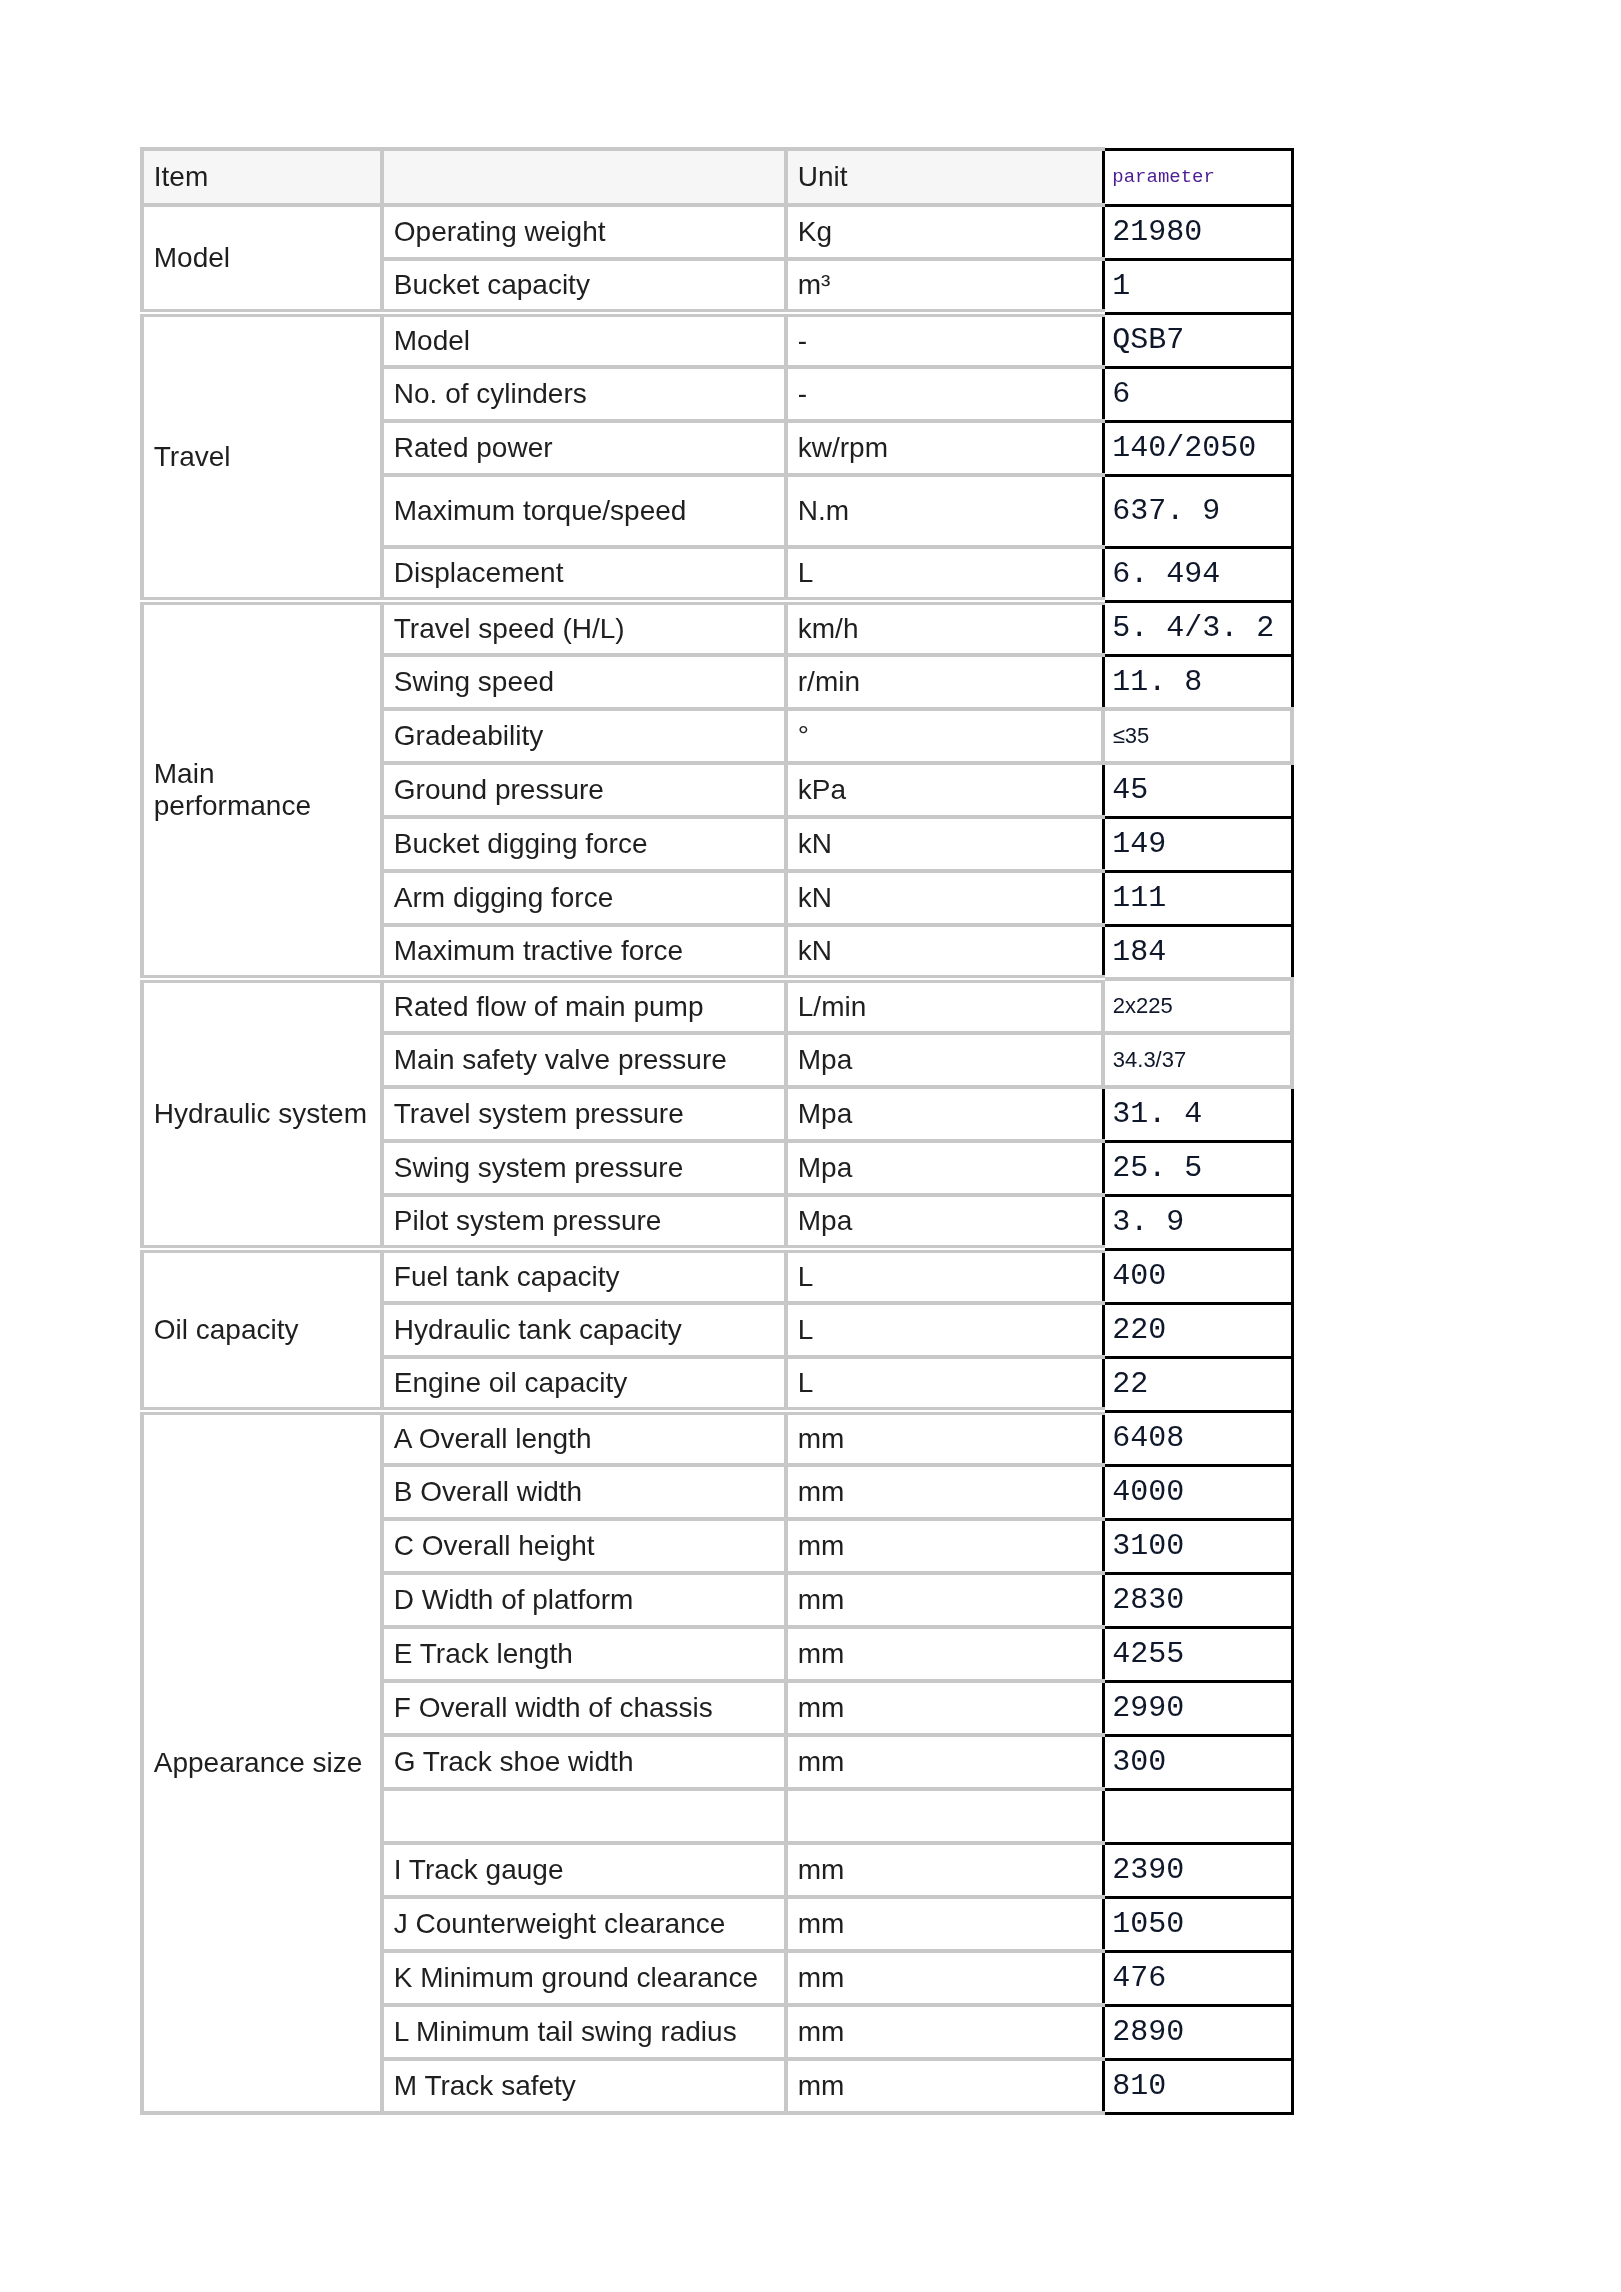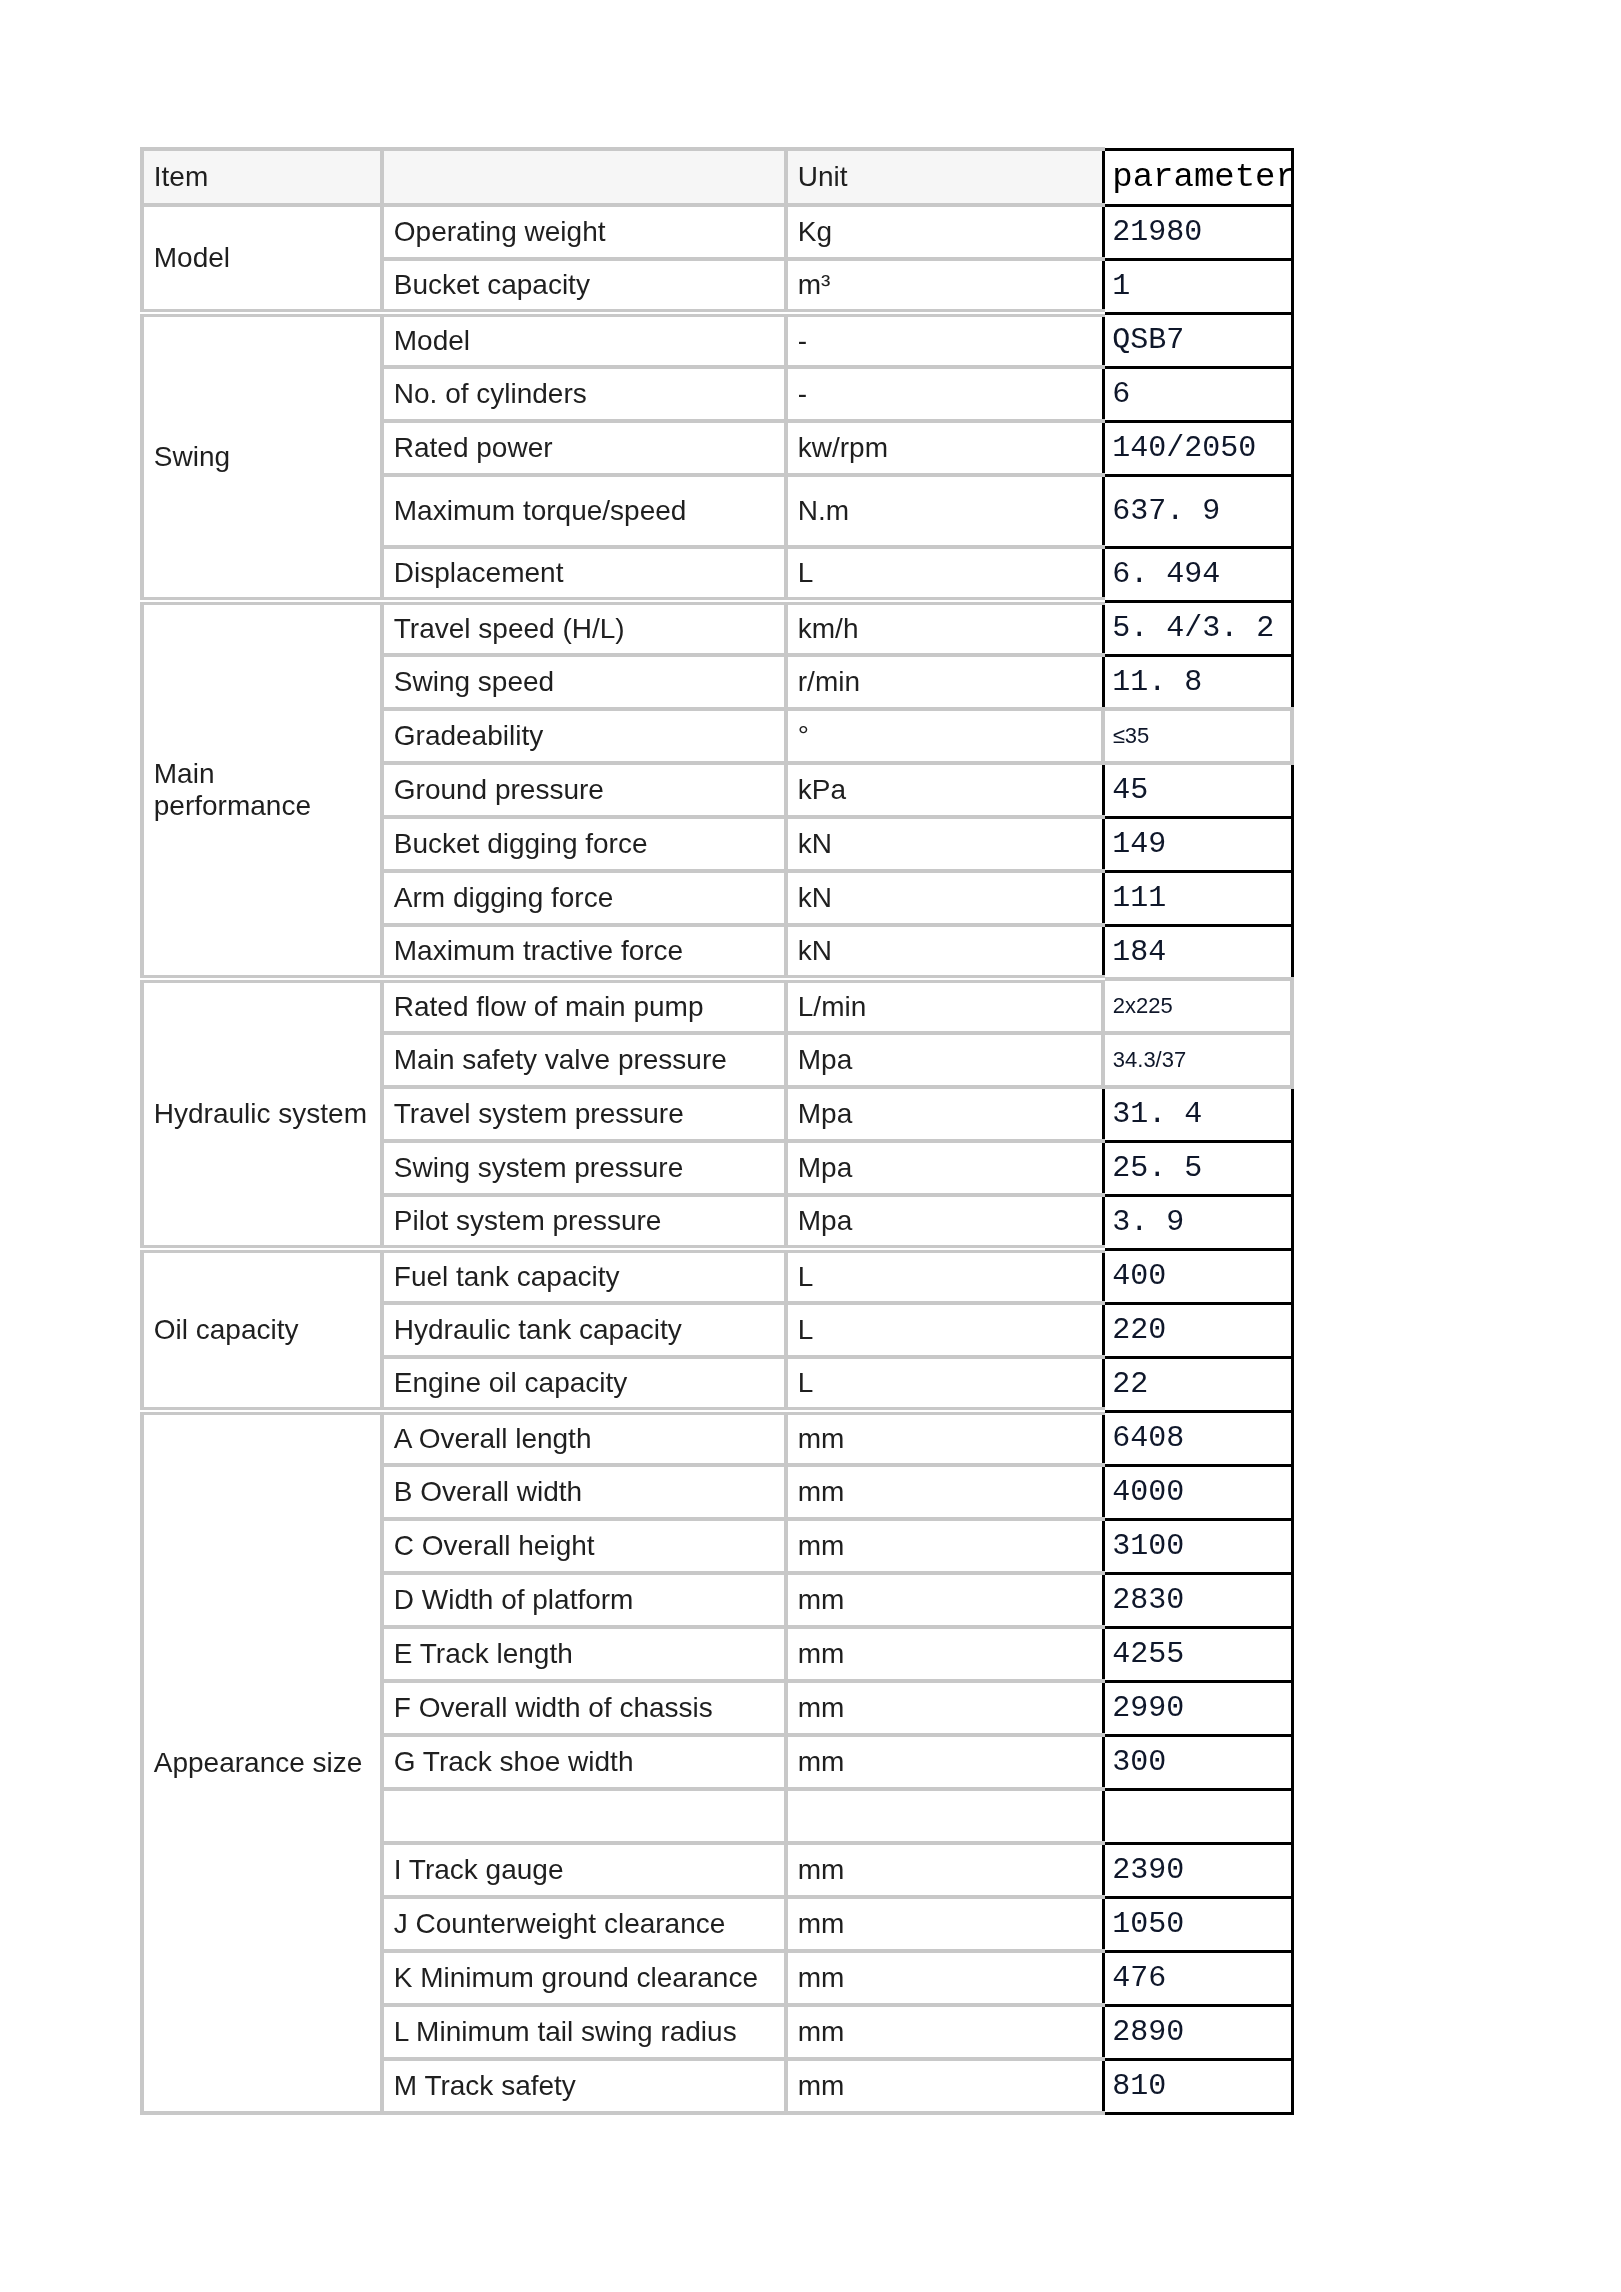--- a/index.html
+++ b/index.html
@@ -42,22 +42,22 @@
     background:var(--hbg);
     border-top:4.9px solid var(--grid);
     border-left:4.9px solid var(--grid);
     border-bottom:4.9px solid var(--grid);
   }
   
   .h4{
     background:#ffffff;
     border:3.9px solid var(--frame);
     font-family:"Liberation Mono","DejaVu Sans Mono",monospace;
-    font-size:34px;
-    color:#000000;
+    font-size:19px;
+    color:#4c1d95;
     padding-left:7.8px;
   }
   
   .c1,.c2,.c3{
     background:#ffffff;
     border-left:4.9px solid var(--grid);
     border-bottom:4.9px solid var(--grid);
   }
   .c1{line-height:1.15;}
   
@@ -122,21 +122,21 @@
           <td class="c4 pb serif-val">21980</td>
         </tr>
         <tr>
           <td class="c2">Bucket capacity</td>
           <td class="c3">m³</td>
           <td class="c4 pb serif-val">1</td>
         </tr>
       </tbody>
       <tbody>
         <tr class="sec-start">
-          <th rowspan="5" class="c1">Swing</th>
+          <th rowspan="5" class="c1">Travel</th>
           <td class="c2">Model</td>
           <td class="c3">-</td>
           <td class="c4 pb serif-val">QSB7</td>
         </tr>
         <tr>
           <td class="c2">No. of cylinders</td>
           <td class="c3">-</td>
           <td class="c4 pb serif-val">6</td>
         </tr>
         <tr>

